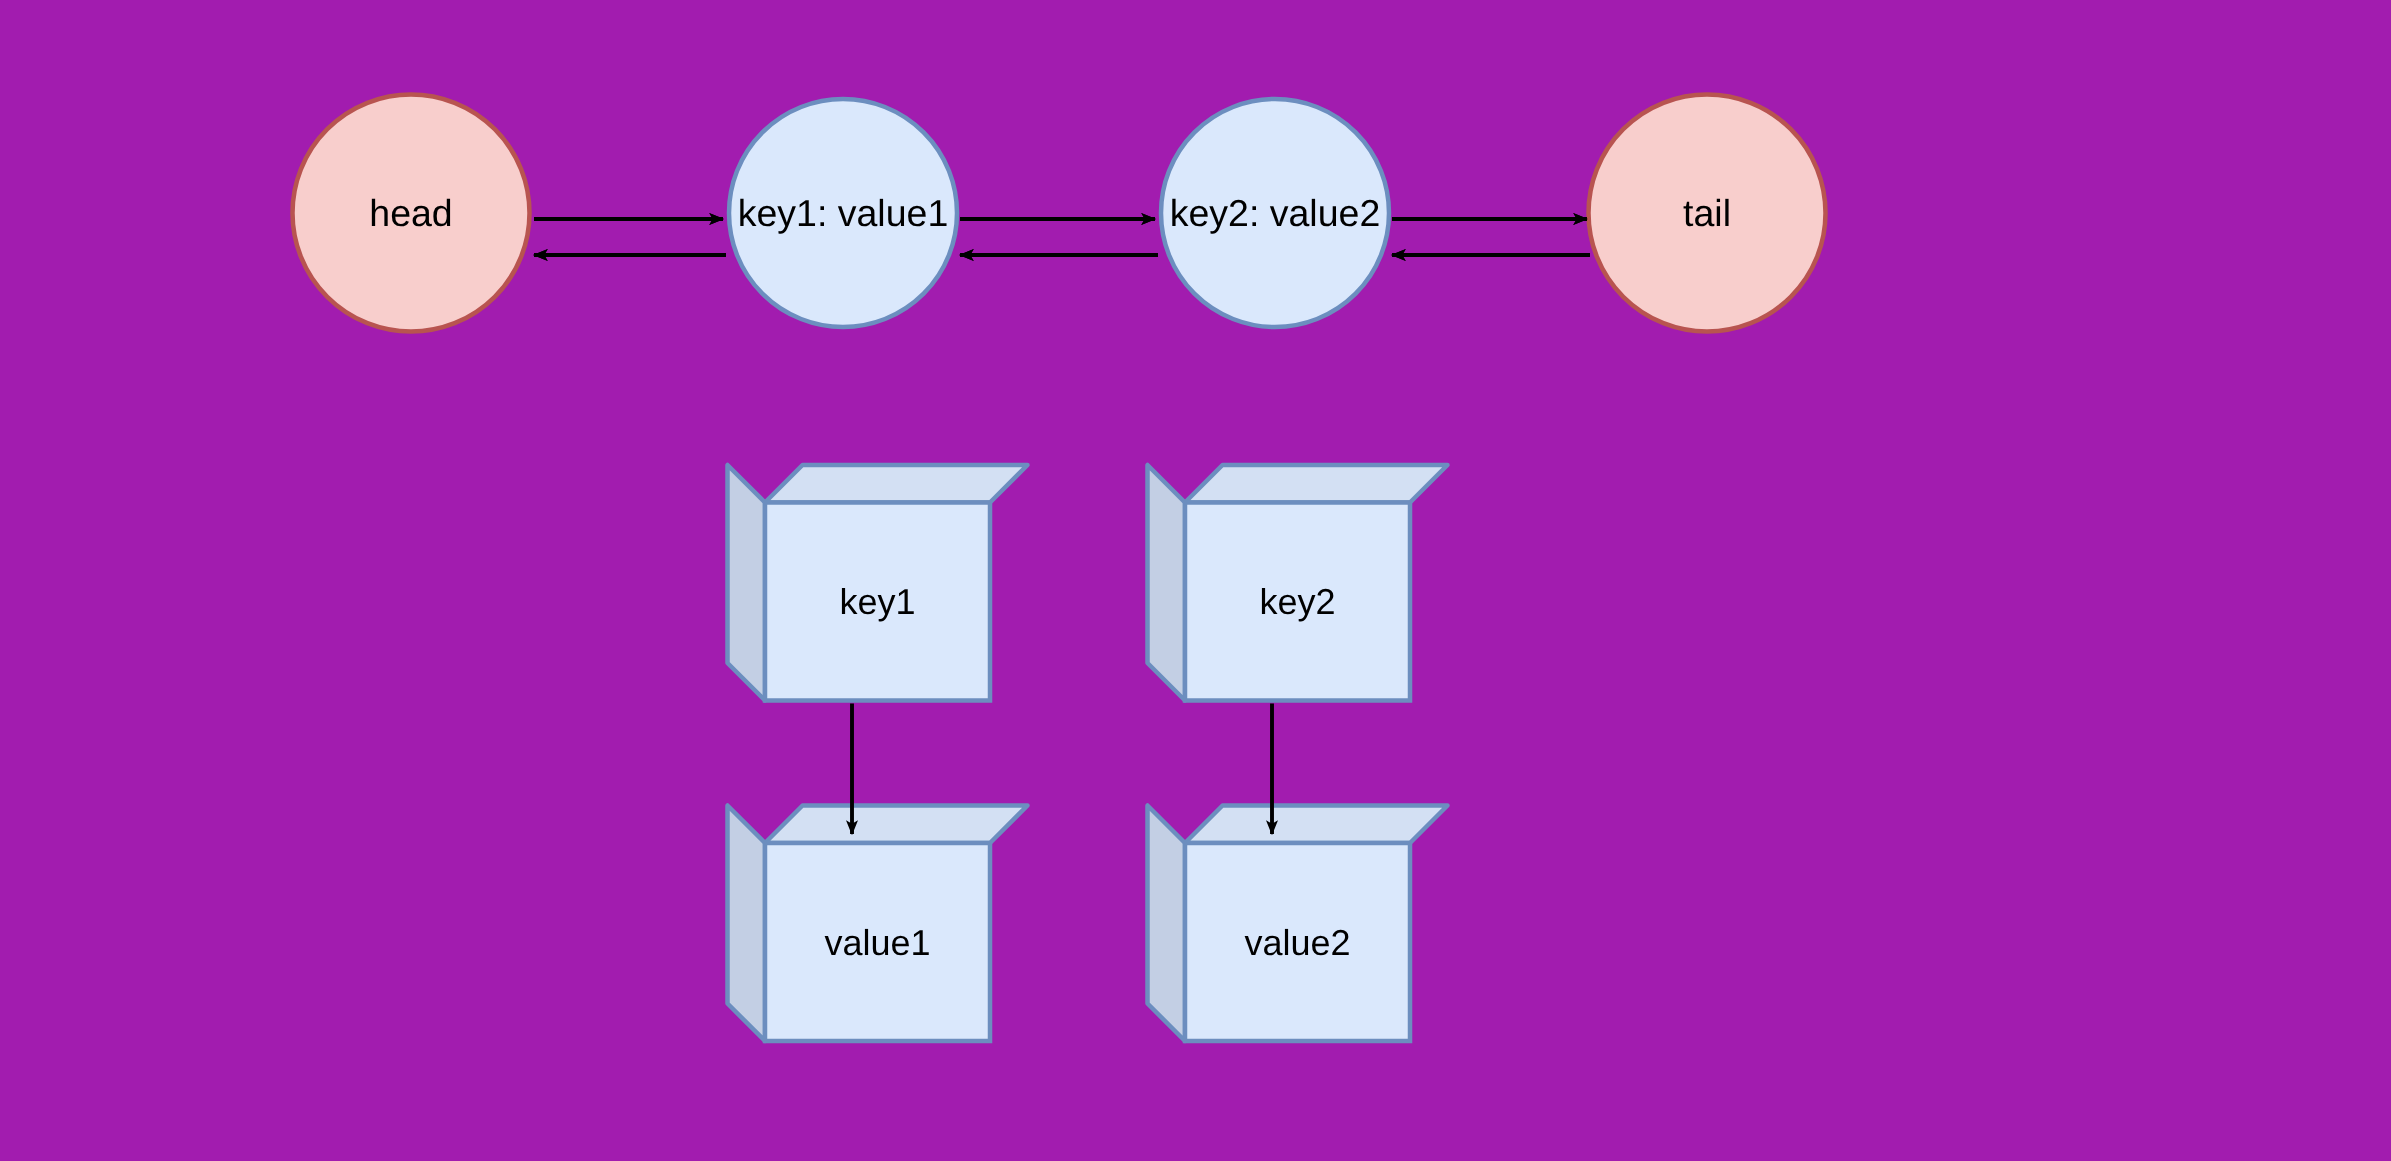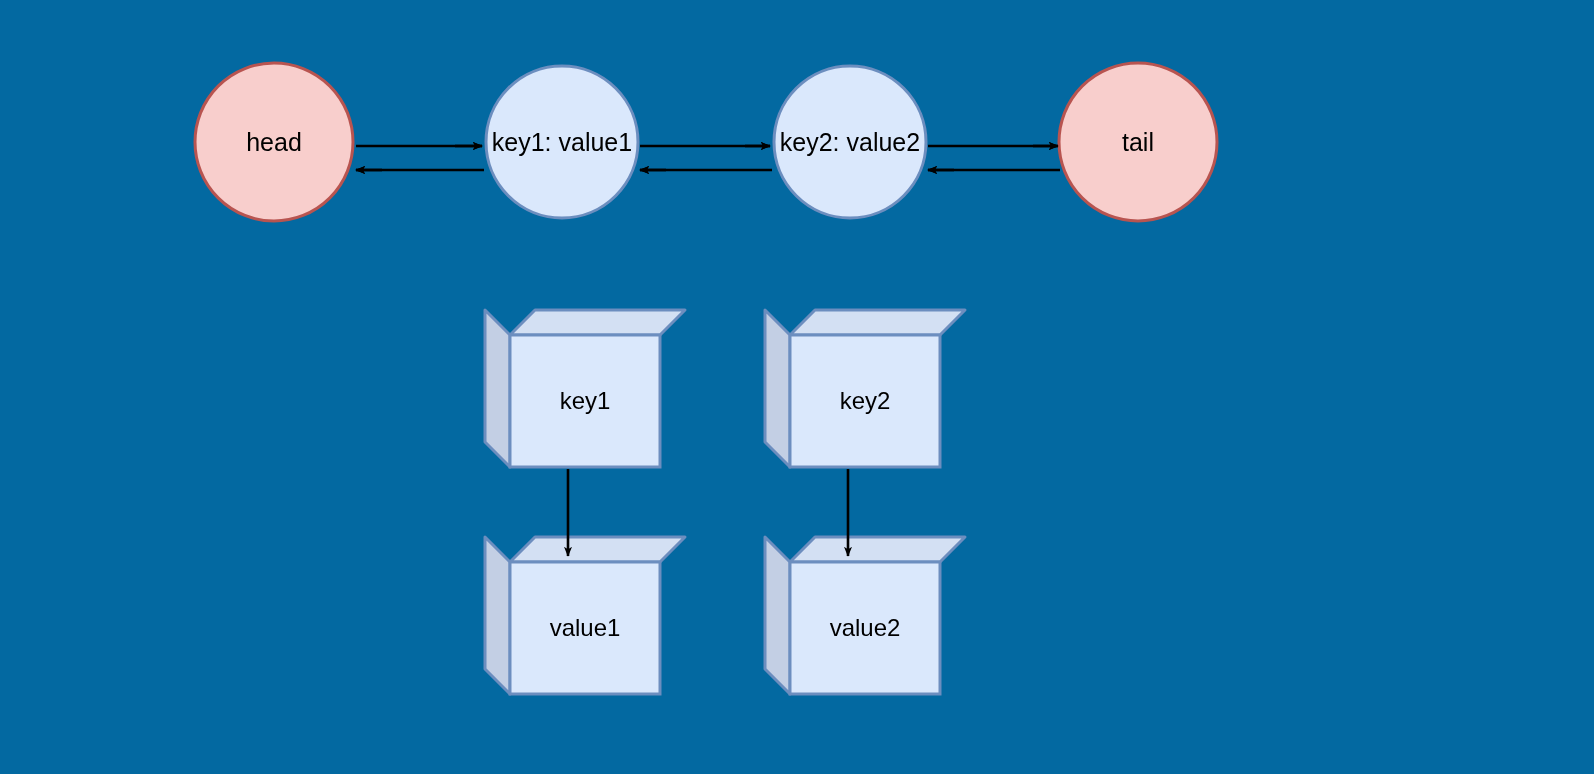--- a/index.html
+++ b/index.html
@@ -8,21 +8,21 @@
     padding: 0;
     background: #ffffff;
   }
   body {
     font-family: "Liberation Sans", sans-serif;
   }
   #canvas {
     position: relative;
     width: 1594px;
     height: 774px;
-    background: #0369a1;
+    background: #a21caf;
     overflow: hidden;
   }
   #diagram-svg {
     position: absolute;
     left: 0;
     top: 0;
     width: 1594px;
     height: 774px;
     display: block;
   }

